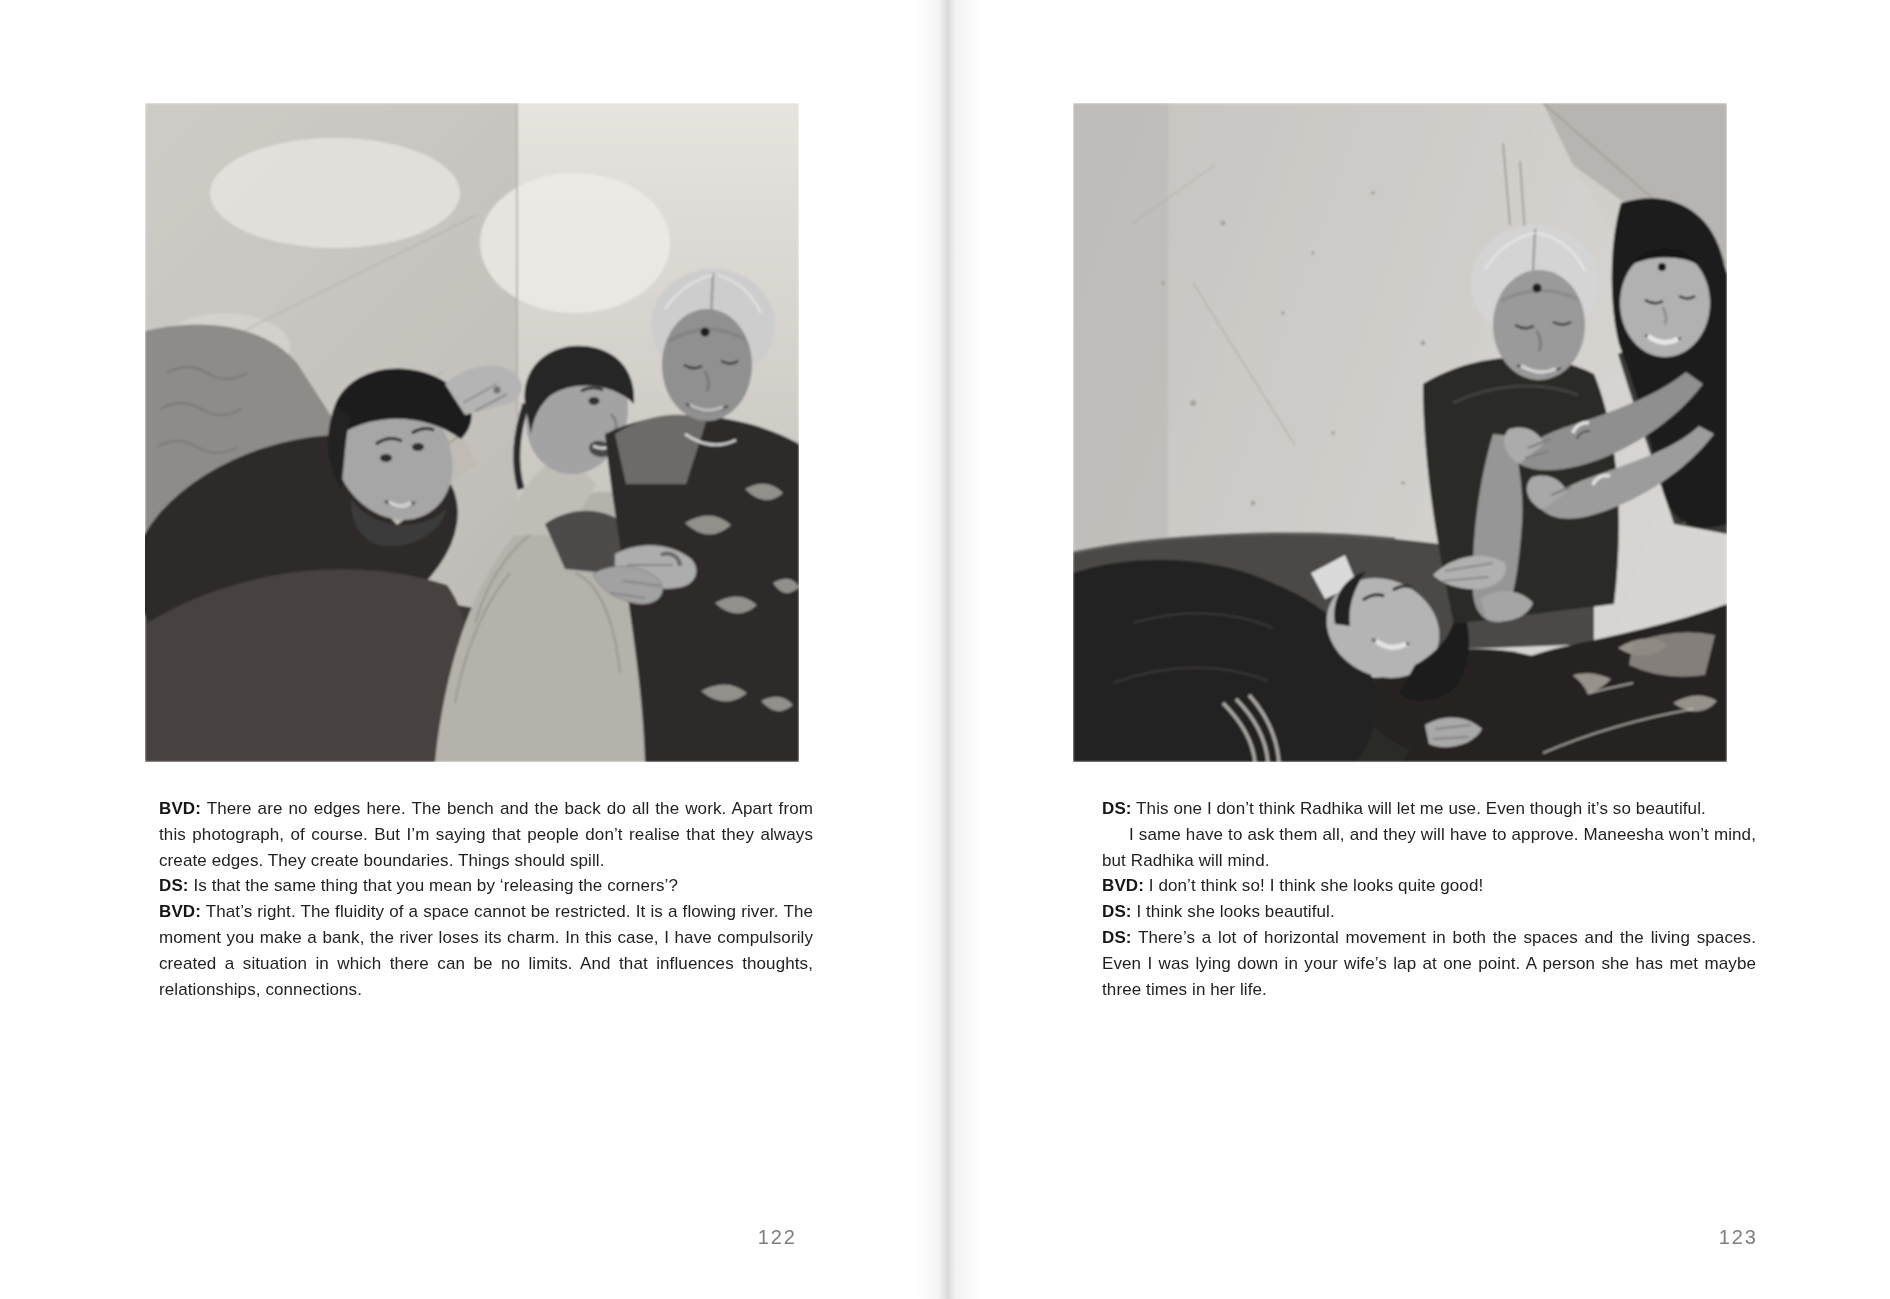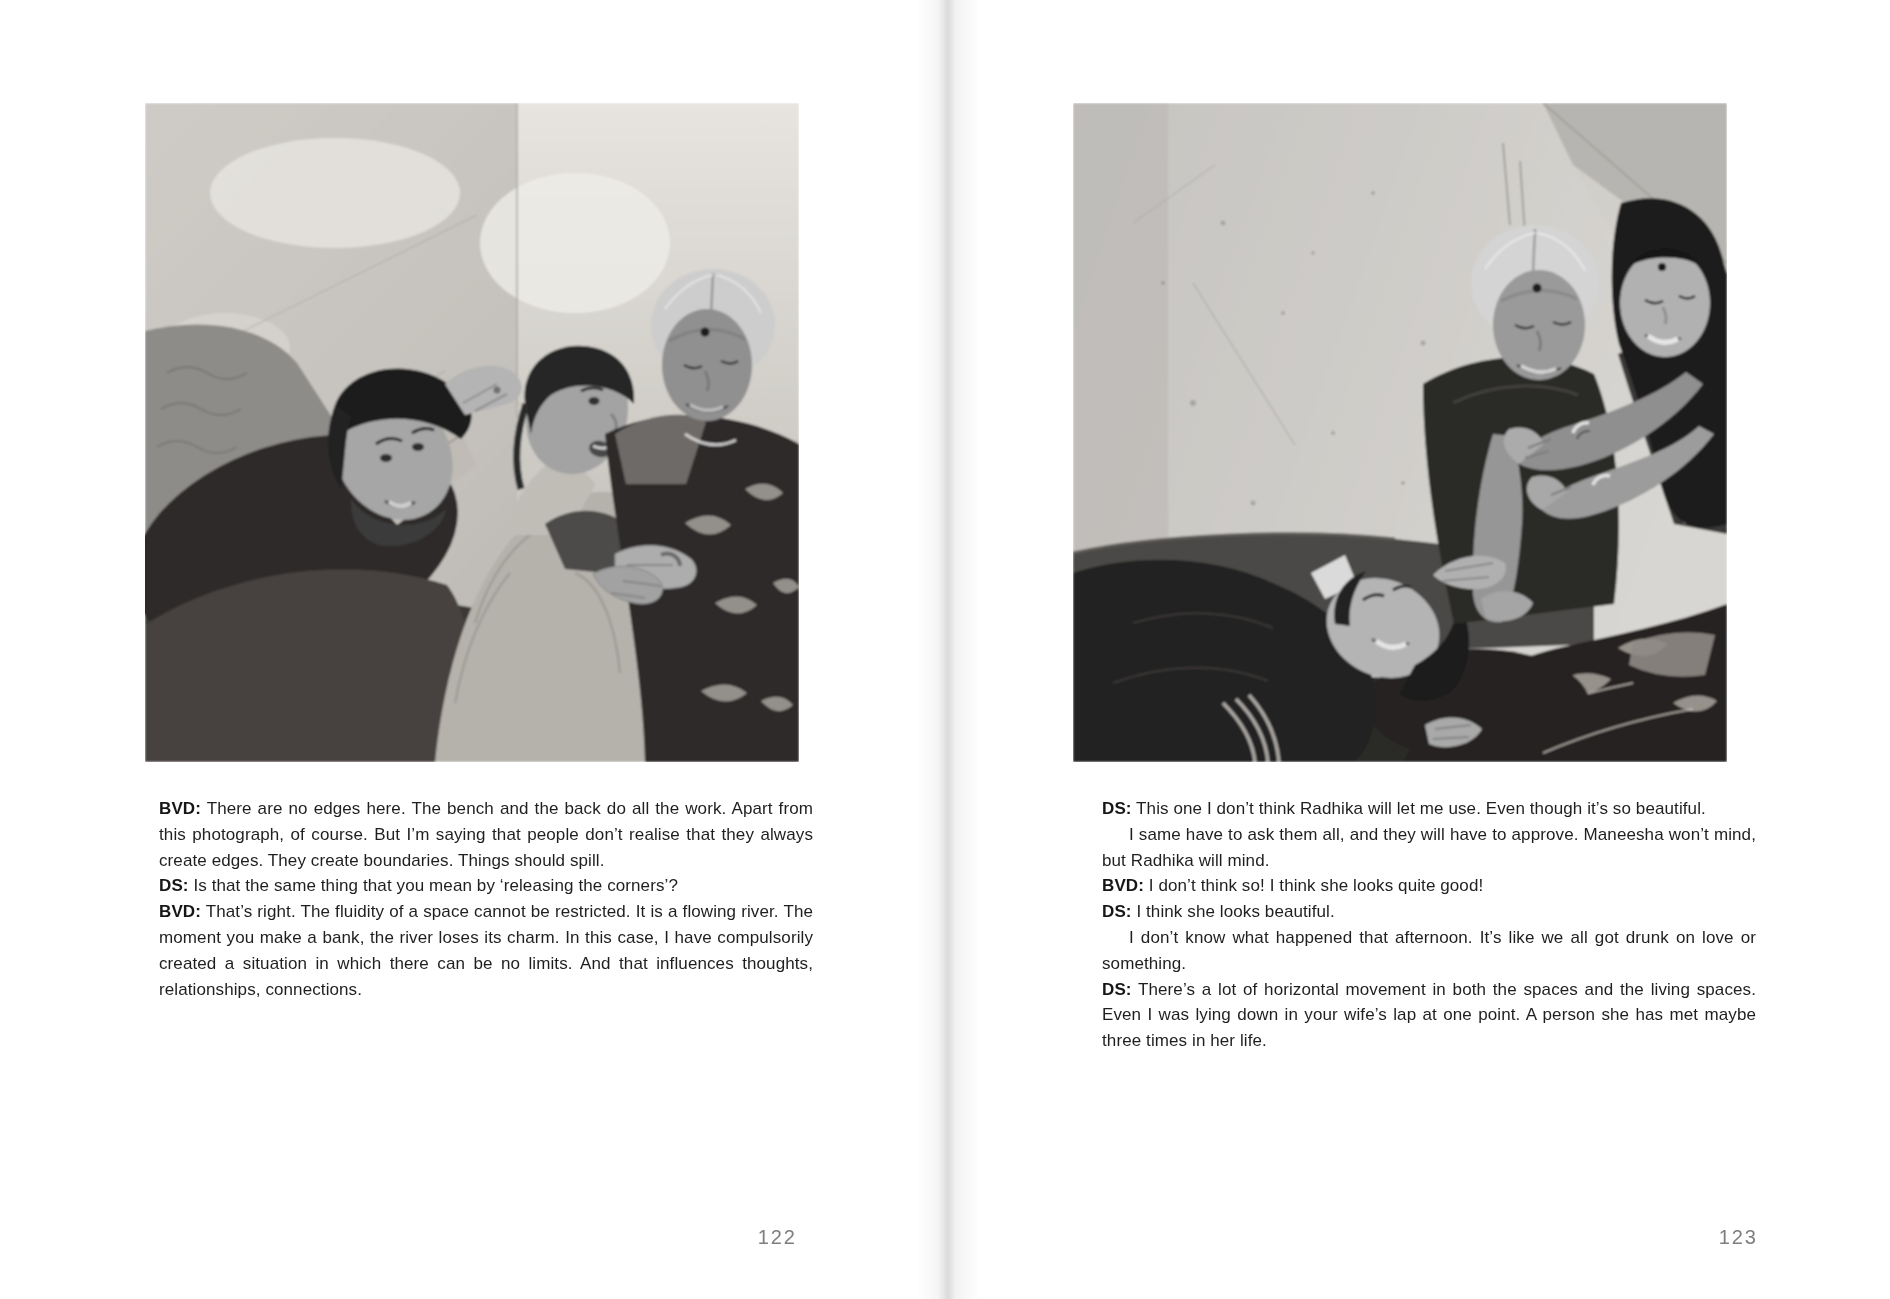--- a/index.html
+++ b/index.html
@@ -288,18 +288,17 @@
         </g>
       </g>
     </svg>
   </figure>
 
   <div class="dialogue dialogue-right">
       <p class="para"><b>DS:</b> This one I don’t think Radhika will let me use. Even though it’s so beautiful.</p>
       <p class="para indent">I same have to ask them all, and they will have to approve. Maneesha won’t mind, but Radhika will mind.</p>
       <p class="para"><b>BVD:</b> I don’t think so! I think she looks quite good!</p>
       <p class="para"><b>DS:</b> I think she looks beautiful.</p>
-      <p class="para indent">I don’t know what happened that afternoon. It’s like we all got drunk on love or something.</p>
       <p class="para"><b>DS:</b> There’s a lot of horizontal movement in both the spaces and the living spaces. Even I was lying down in your wife’s lap at one point. A person she has met maybe three times in her life.</p>
     </div>
   <div class="pagenum pagenum-right">123</div>
 
 </div>
 
 </body></html>

